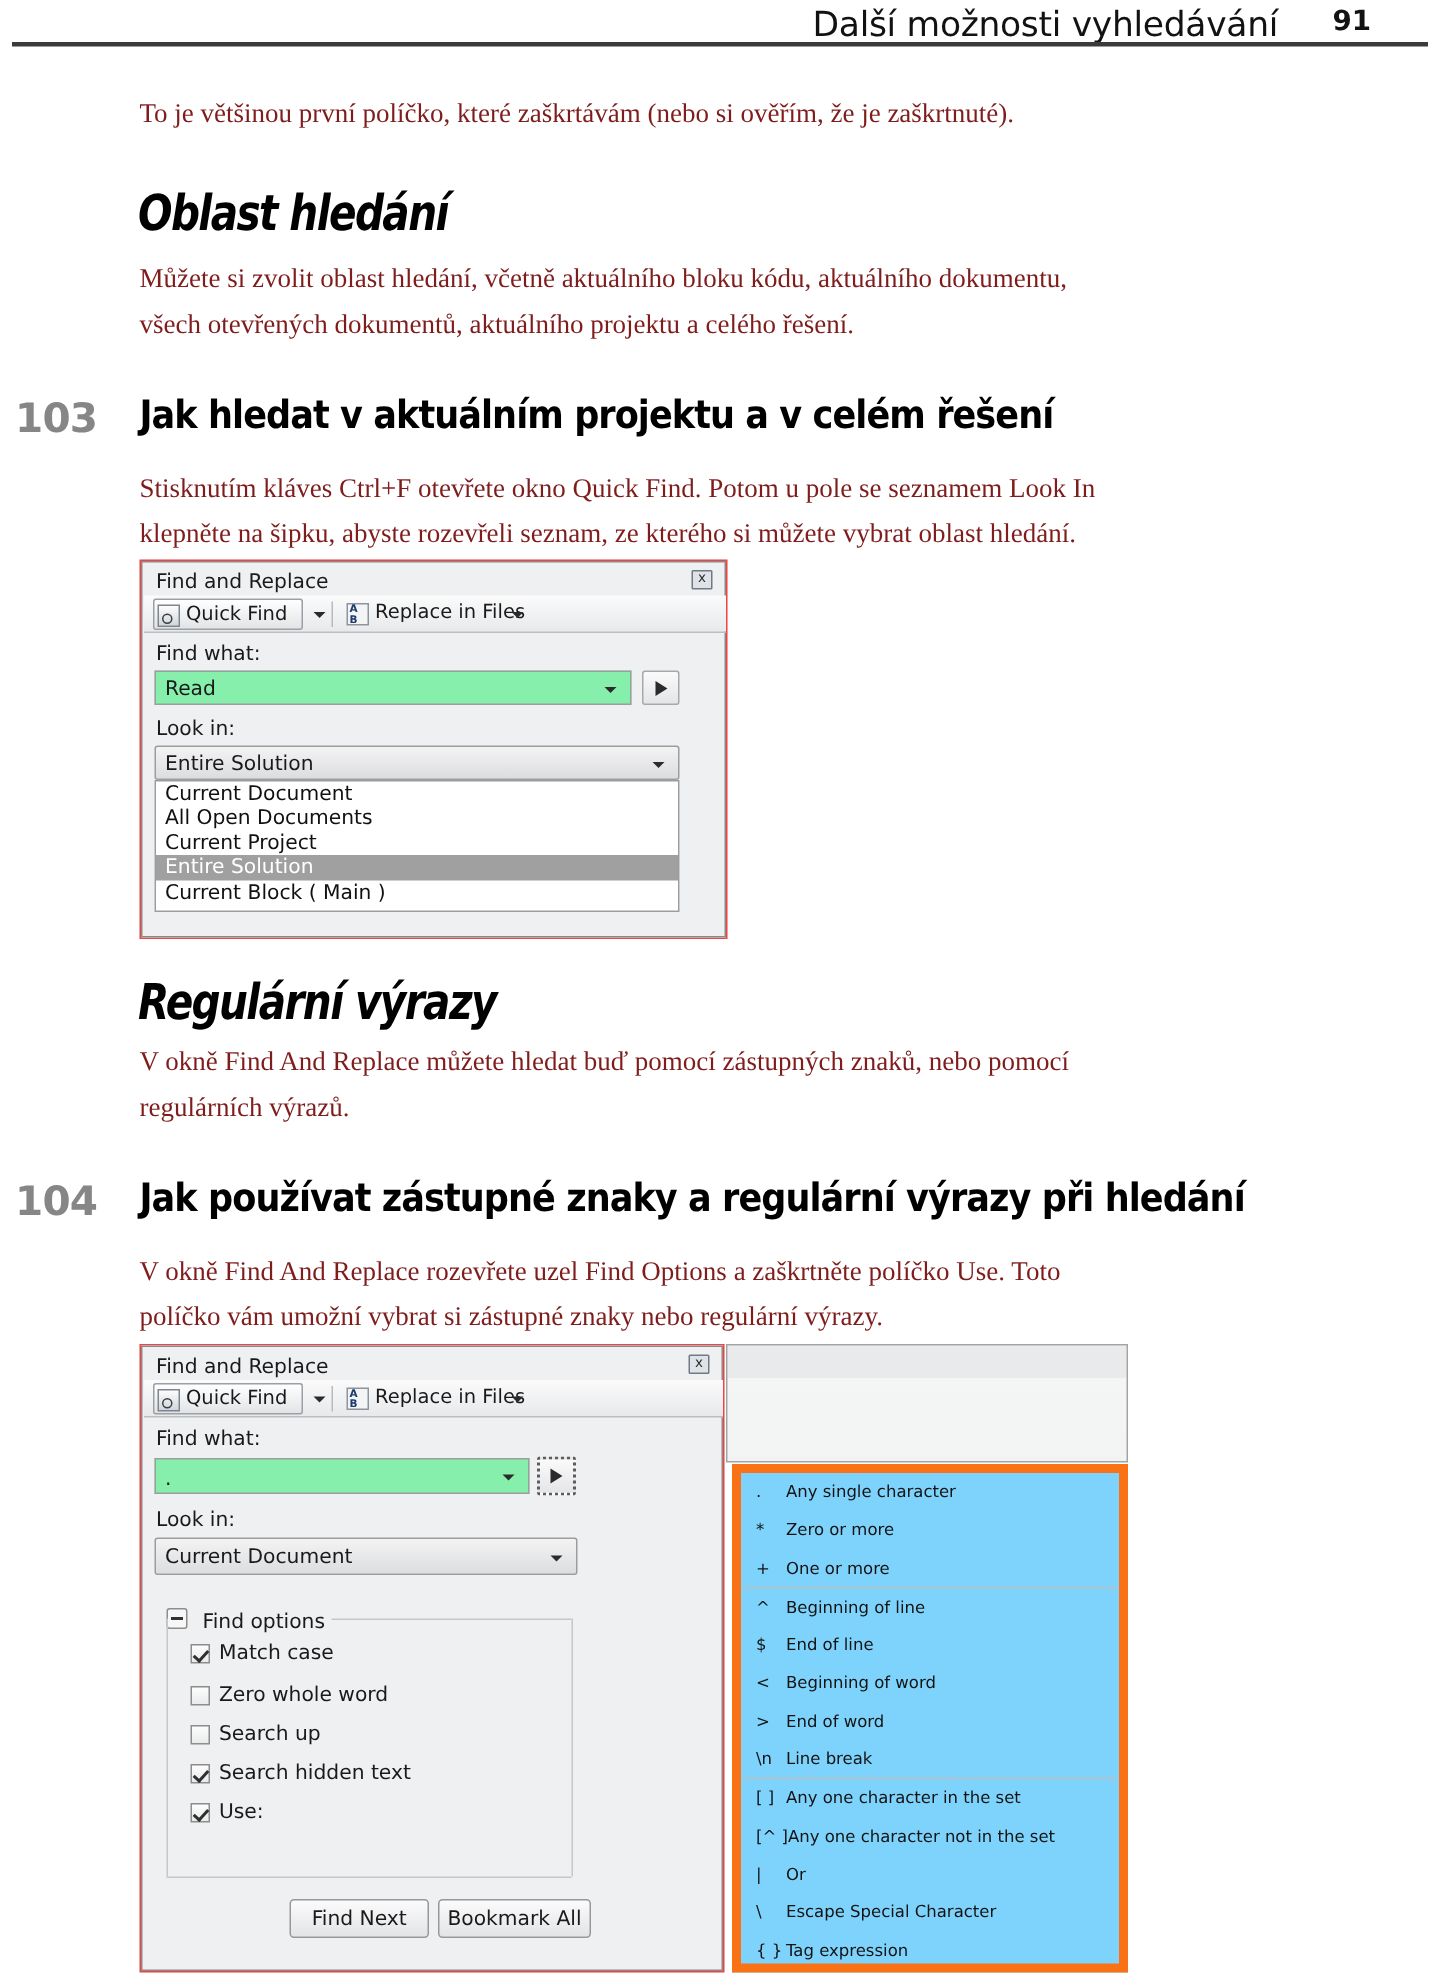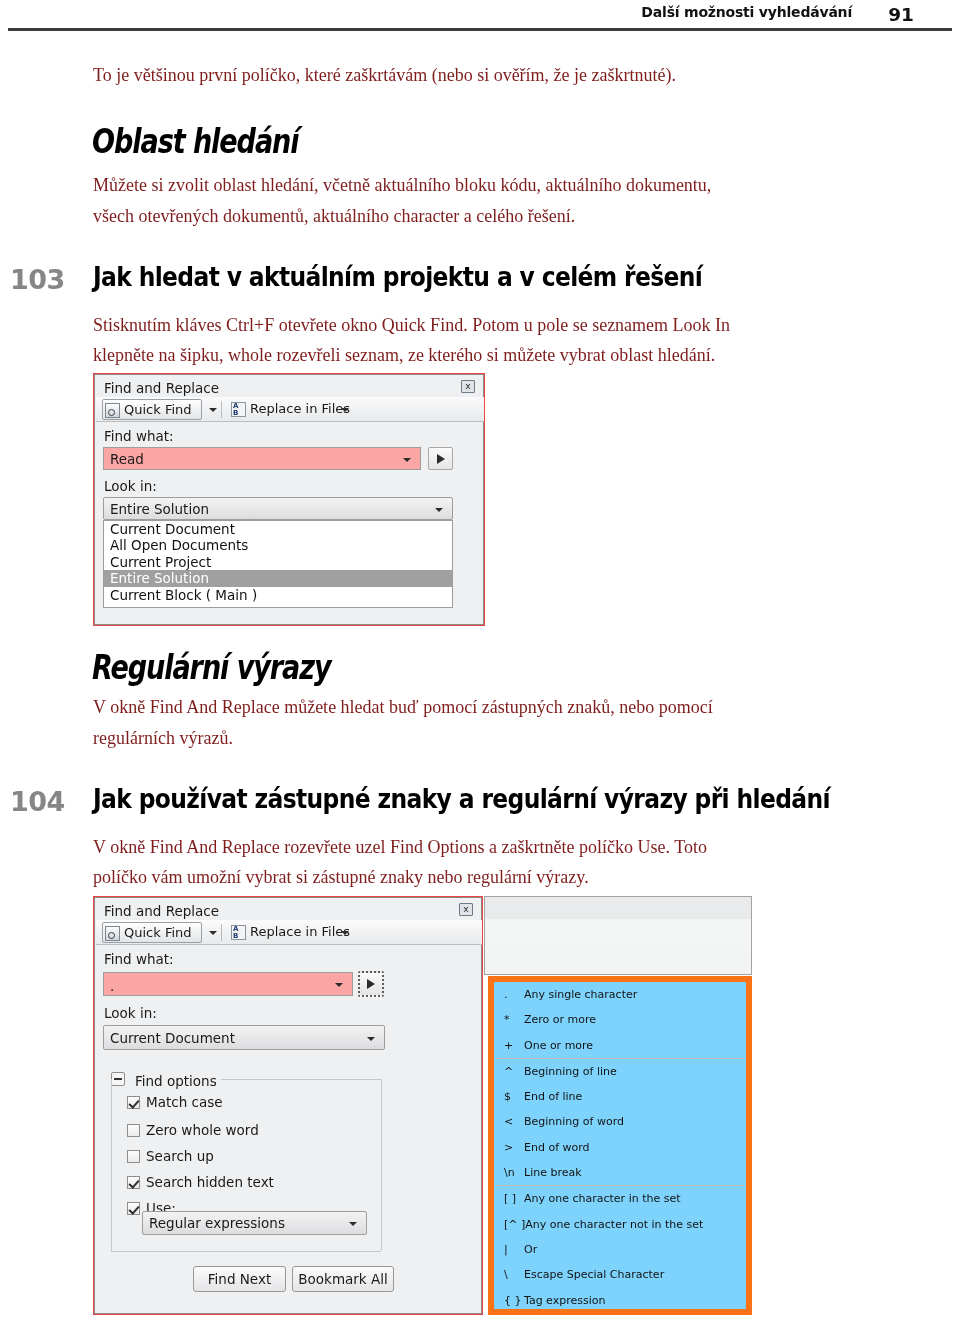--- a/index.html
+++ b/index.html
@@ -21,22 +21,22 @@
     position: absolute;
     left: 0; top: 0;
     width: 960px;
     height: 40px;
   }
   .header-title {
     position: absolute;
     right: 108px;
     top: 4px;
     font-family: "DejaVu Sans", sans-serif;
-    font-weight: bold;
-    font-size: 14px;
+    font-weight: normal;
+    font-size: 23px;
     letter-spacing: -0.2px;
     color: #121212;
     white-space: nowrap;
   }
   .header-pageno {
     position: absolute;
     right: 46px;
     top: 4px;
     font-family: "DejaVu Sans", sans-serif;
     font-weight: bold;
@@ -198,21 +198,21 @@
   }
   .fieldlabel {
     position: absolute;
     font-size: 13.5px;
     color: #1a1a1a;
     white-space: nowrap;
   }
   .combo-white {
     position: absolute;
     box-sizing: border-box;
-    background: #fca5a5;
+    background: #86efac;
     border: 1px solid #9d9d9d;
     font-size: 13.5px;
   }
   .combo-white .val {
     position: absolute;
     left: 6px; top: 50%;
     transform: translateY(-50%);
     white-space: nowrap;
   }
   .combo-grey {
@@ -374,26 +374,26 @@
 <div class="page-header">
   <div class="header-title">Další možnosti vyhledávání</div>
   <div class="header-pageno">91</div>
   <div class="header-rule"></div>
 </div>
 
 <div class="para" style="left:93px; top:60px; width:800px;">To je většinou první políčko, které zaškrtávám (nebo si ověřím, že je zaškrtnuté).</div>
 
 <div class="sec-title" style="left:92px; top:122px;">Oblast hledání</div>
 <div class="para" style="left:93px; top:170px; width:800px;">Můžete si zvolit oblast hledání, včetně aktuálního bloku kódu, aktuálního dokumentu,</div>
-<div class="para" style="left:93px; top:201px; width:800px;">všech otevřených dokumentů, aktuálního character a celého řešení.</div>
+<div class="para" style="left:93px; top:201px; width:800px;">všech otevřených dokumentů, aktuálního projektu a celého řešení.</div>
 
 <div class="num" style="left:10px; top:264px;">103</div>
 <div class="num-title" style="left:93px; top:262px;">Jak hledat v aktuálním projektu a v celém řešení</div>
 <div class="para" style="left:93px; top:310px; width:800px;">Stisknutím kláves Ctrl+F otevřete okno Quick Find. Potom u pole se seznamem Look In</div>
-<div class="para" style="left:93px; top:340px; width:800px;">klepněte na šipku, whole rozevřeli seznam, ze kterého si můžete vybrat oblast hledání.</div>
+<div class="para" style="left:93px; top:340px; width:800px;">klepněte na šipku, abyste rozevřeli seznam, ze kterého si můžete vybrat oblast hledání.</div>
 
 <div class="shot-frame" style="left:93px; top:373px; width:392px; height:253px;">
   <div class="vsdlg" style="left:0; top:0; width:390px; height:251px;">
 
     <div class="dlg-title">Find and Replace</div>
     <div class="dlg-close" style="right:8px; top:5px;">x</div>
 
     <div class="toolbar" style="top:22px; width:388px;">
       <div class="tb-btn" style="left:6px; top:2px; width:100px;">
         <span class="tb-ico"></span>
@@ -502,24 +502,20 @@
         <div class="cbrow" style="left: 32px; top: 278px;">
           <span class="cbox on"></span>
           <span class="cblabel">Search hidden text</span>
         </div>
         <div class="cbrow" style="left: 32px; top: 304px;">
           <span class="cbox on"></span>
           <span class="cblabel">Use:</span>
         </div>
       </div>
 
-    <div class="combo-grey" style="left:47px; top:313px; width:225px; height:24px;">
-      <span class="val">Regular expressions</span>
-      <span class="caret" style="right:9px; top:10px;"></span>
-    </div>
 
     <div class="pushbtn" style="left:98px; top:368px; width:93px; height:26px;">
       <span>Find Next</span>
     </div>
     <div class="pushbtn" style="left:197px; top:368px; width:102px; height:26px;">
       <span>Bookmark All</span>
     </div>
   </div>
 </div>
 

